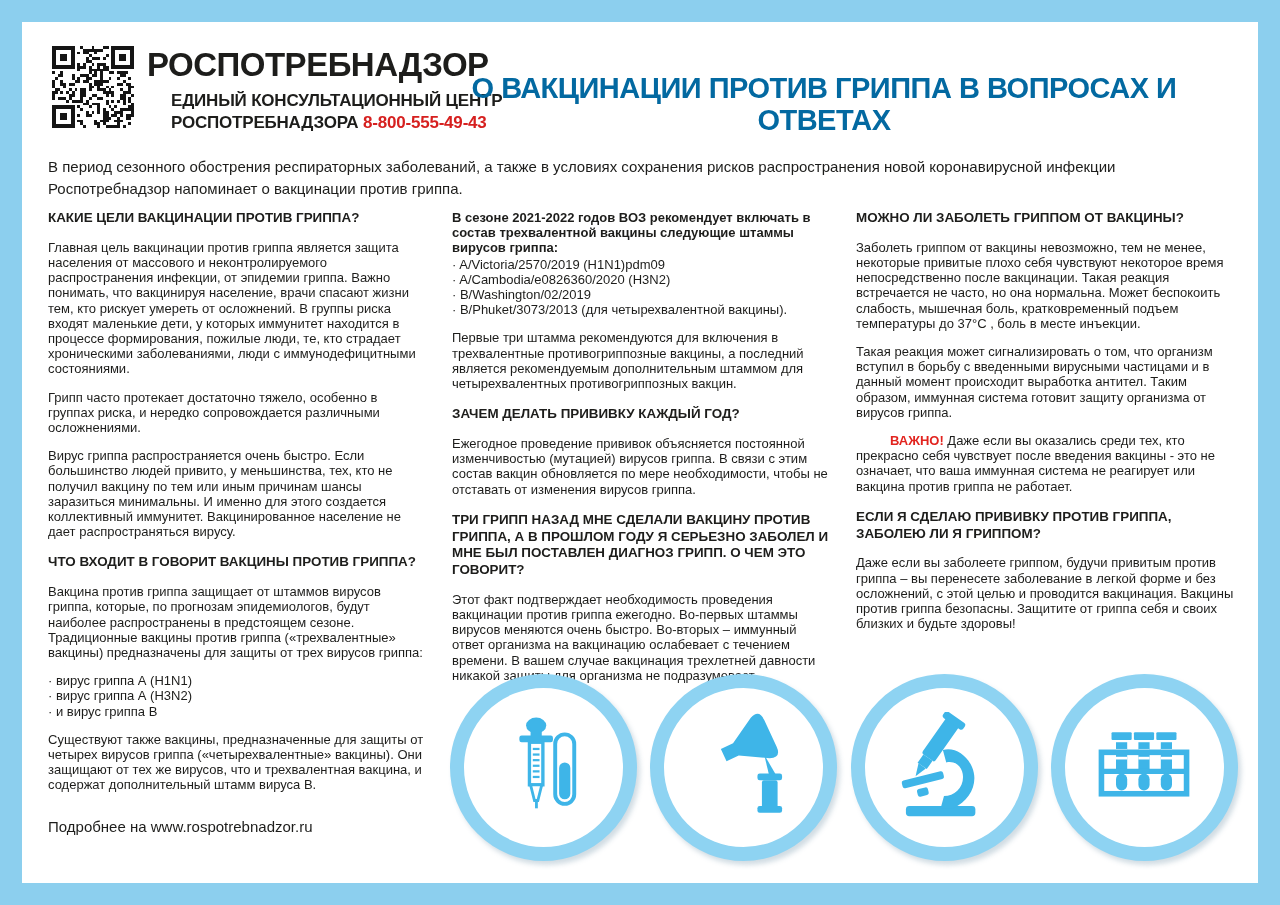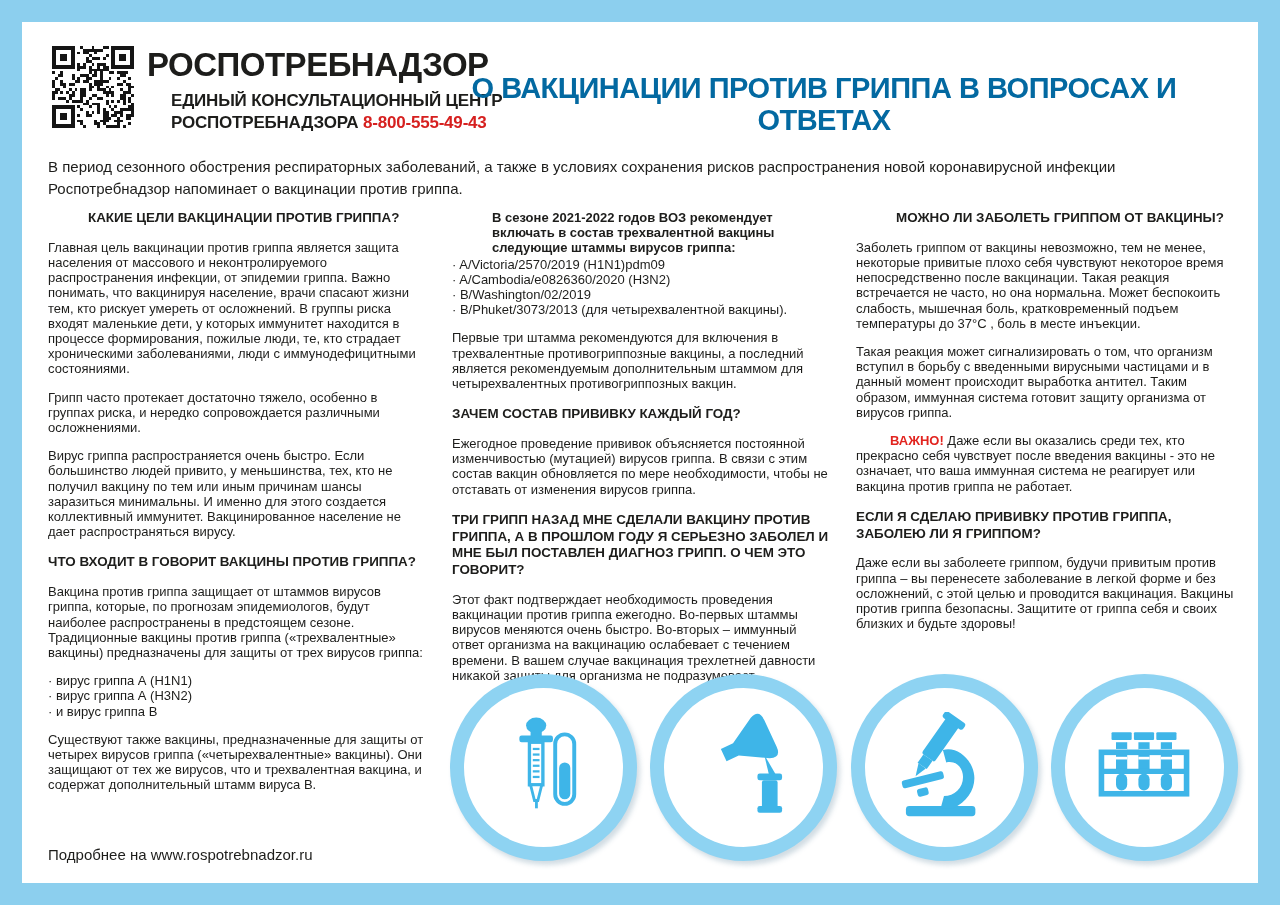--- a/index.html
+++ b/index.html
@@ -27,39 +27,39 @@
   }
   
   .intro{position:absolute;left:26px;top:134px;width:1186px;font-size:15px;line-height:1.45;}
   
   .cols{
     position:absolute;left:26px;top:188px;width:1186px;
     display:grid;grid-template-columns:1fr 1fr 1fr;column-gap:26px;
   }
   .col{font-size:13px;line-height:1.17;}
   .col h3{font-size:13.4px;font-weight:700;margin:15px 0 13px;line-height:1.25;}
-  .col > h3:first-child, .col > p:first-child{margin-top:0;margin-left:40px;}
+  .col > h3:first-child, .col > p:first-child{margin-top:0;}
   .col p{margin:0 0 13px;}
   .col p.lead{font-weight:700;margin-bottom:1px;}
   .col ul{list-style:none;margin:0 0 13px;padding:0;}
   .red{color:#e2241f;font-weight:700;padding-left:34px;}
   
   .icons-row{
     position:absolute;left:428px;top:652px;width:788px;height:188px;
     display:flex;justify-content:space-between;
   }
   .circle{
     width:187px;height:187px;box-sizing:border-box;border-radius:50%;
     border:14px solid #8ed3f2;background:#fff;
     display:flex;align-items:center;justify-content:center;
     box-shadow:3px 4px 5px rgba(90,130,155,0.28);
   }
   .circle svg{width:112px;height:112px;}
   
-  .footer{position:absolute;left:26px;top:824px;font-size:15px;}
+  .footer{position:absolute;left:26px;top:796px;font-size:15px;}
 </style>
 </head>
 <body>
 
 <div class="page">
 
   <div class="header">
     <div class="qr">
       <svg viewBox="0 0 29 29" width="82" height="82" shape-rendering="crispEdges">
         <rect x="0" y="0" width="29" height="29" fill="#fff"></rect>
@@ -110,21 +110,21 @@
 
     <div class="col">
       <p class="lead">В сезоне 2021-2022 годов ВОЗ рекомендует включать в состав трехвалентной вакцины следующие штаммы вирусов гриппа:</p>
       <ul>
         <li>· A/Victoria/2570/2019 (H1N1)pdm09</li>
         <li>· A/Cambodia/e0826360/2020 (H3N2)</li>
         <li>· B/Washington/02/2019</li>
         <li>· B/Phuket/3073/2013 (для четырехвалентной вакцины).</li>
       </ul>
       <p>Первые три штамма рекомендуются для включения в трехвалентные противогриппозные вакцины, а последний является рекомендуемым дополнительным штаммом для четырехвалентных противогриппозных вакцин.</p>
-      <h3>ЗАЧЕМ СОСТАВ ПРИВИВКУ КАЖДЫЙ ГОД?</h3>
+      <h3>ЗАЧЕМ ДЕЛАТЬ ПРИВИВКУ КАЖДЫЙ ГОД?</h3>
       <p>Ежегодное проведение прививок объясняется постоянной изменчивостью (мутацией) вирусов гриппа. В связи с этим состав вакцин обновляется по мере необходимости, чтобы не отставать от изменения вирусов гриппа.</p>
       <h3>ТРИ ГРИПП НАЗАД МНЕ СДЕЛАЛИ ВАКЦИНУ ПРОТИВ ГРИППА, А В ПРОШЛОМ ГОДУ Я СЕРЬЕЗНО ЗАБОЛЕЛ И МНЕ БЫЛ ПОСТАВЛЕН ДИАГНОЗ ГРИПП. О ЧЕМ ЭТО ГОВОРИТ?</h3>
       <p>Этот факт подтверждает необходимость проведения вакцинации против гриппа ежегодно. Во-первых штаммы вирусов меняются очень быстро. Во-вторых – иммунный ответ организма на вакцинацию ослабевает с течением времени. В вашем случае вакцинация трехлетней давности никакой защиты для организма не подразумевает.</p>
     </div>
 
     <div class="col">
       <h3>МОЖНО ЛИ ЗАБОЛЕТЬ ГРИППОМ ОТ ВАКЦИНЫ?</h3>
       <p>Заболеть гриппом от вакцины невозможно, тем не менее, некоторые привитые плохо себя чувствуют некоторое время непосредственно после вакцинации. Такая реакция встречается не часто, но она нормальна. Может беспокоить слабость, мышечная боль, кратковременный подъем температуры до 37°С , боль в месте инъекции.</p>
       <p>Такая реакция может сигнализировать о том, что организм вступил в борьбу с введенными вирусными частицами и в данный момент происходит выработка антител. Таким образом, иммунная система готовит защиту организма от вирусов гриппа.</p>
       <p><span class="red">ВАЖНО!</span><span> Даже если вы оказались среди тех, кто прекрасно себя чувствует после введения вакцины - это не означает, что ваша иммунная система не реагирует или вакцина против гриппа не работает.</span></p>

